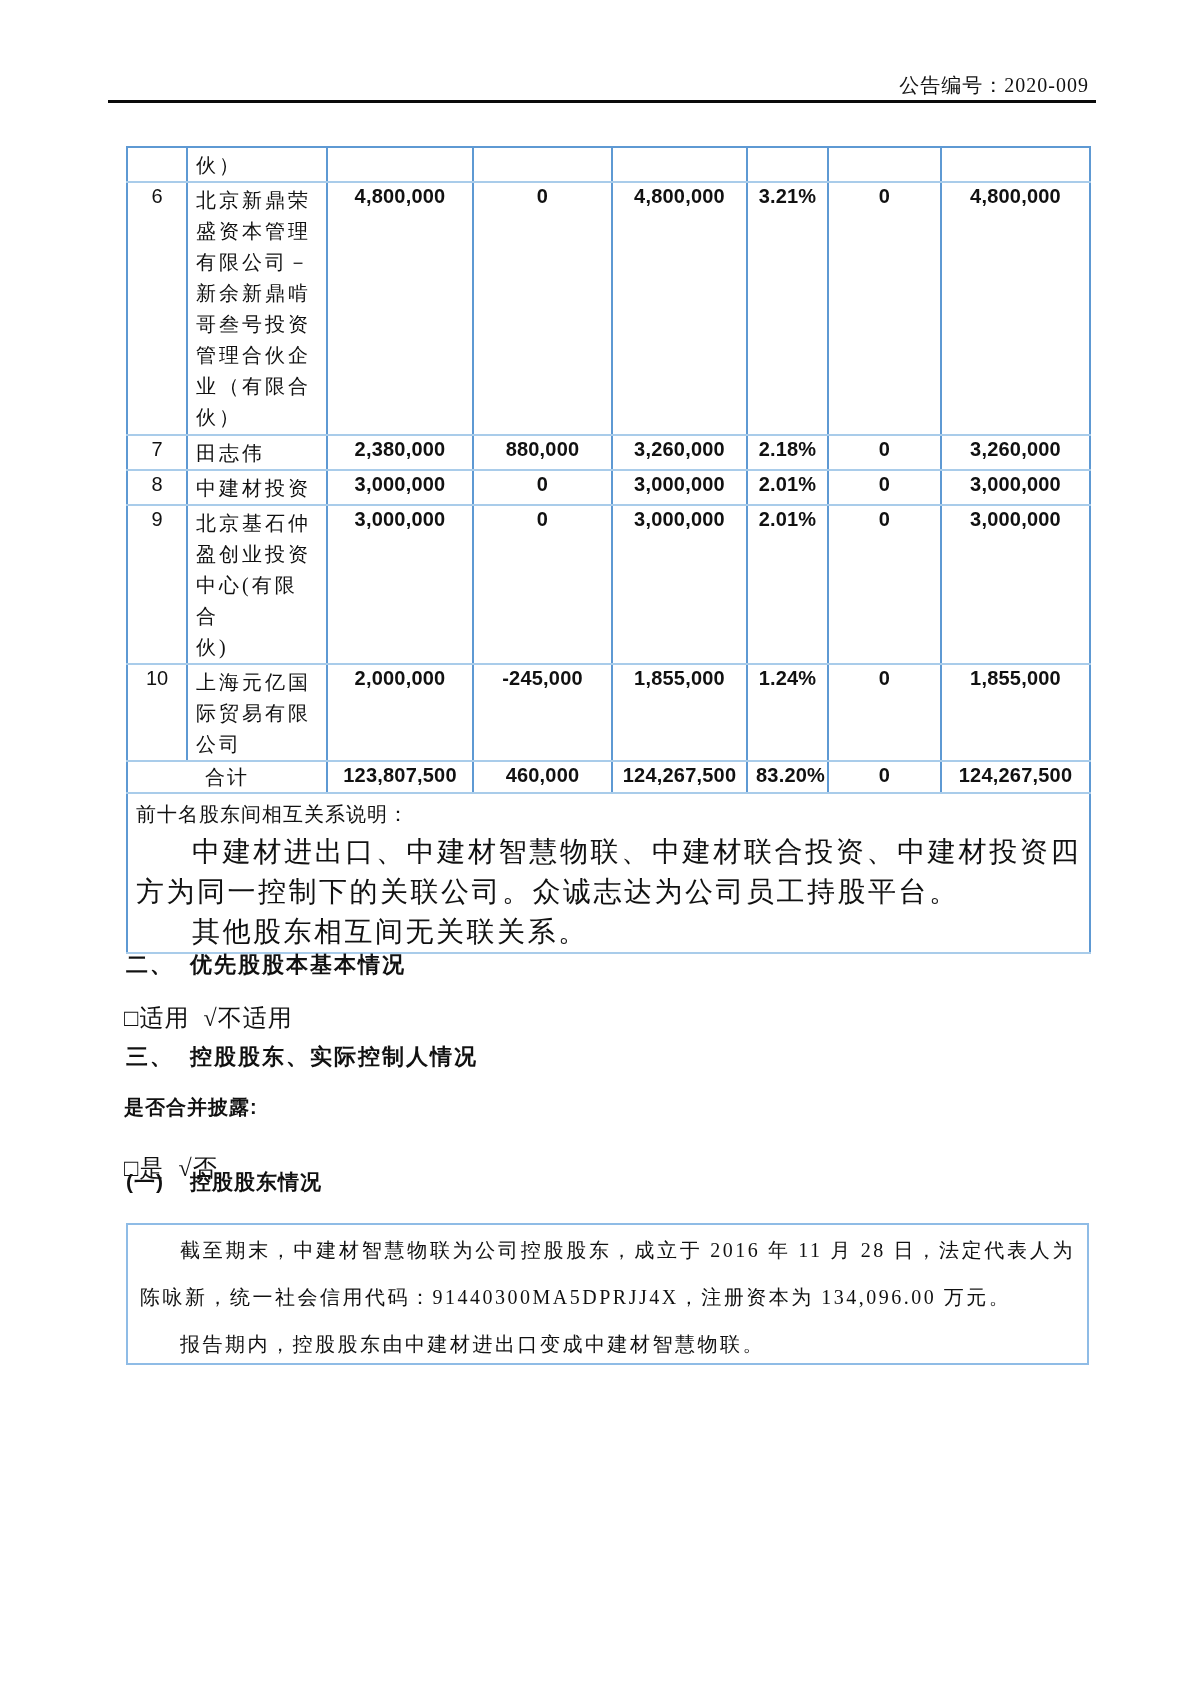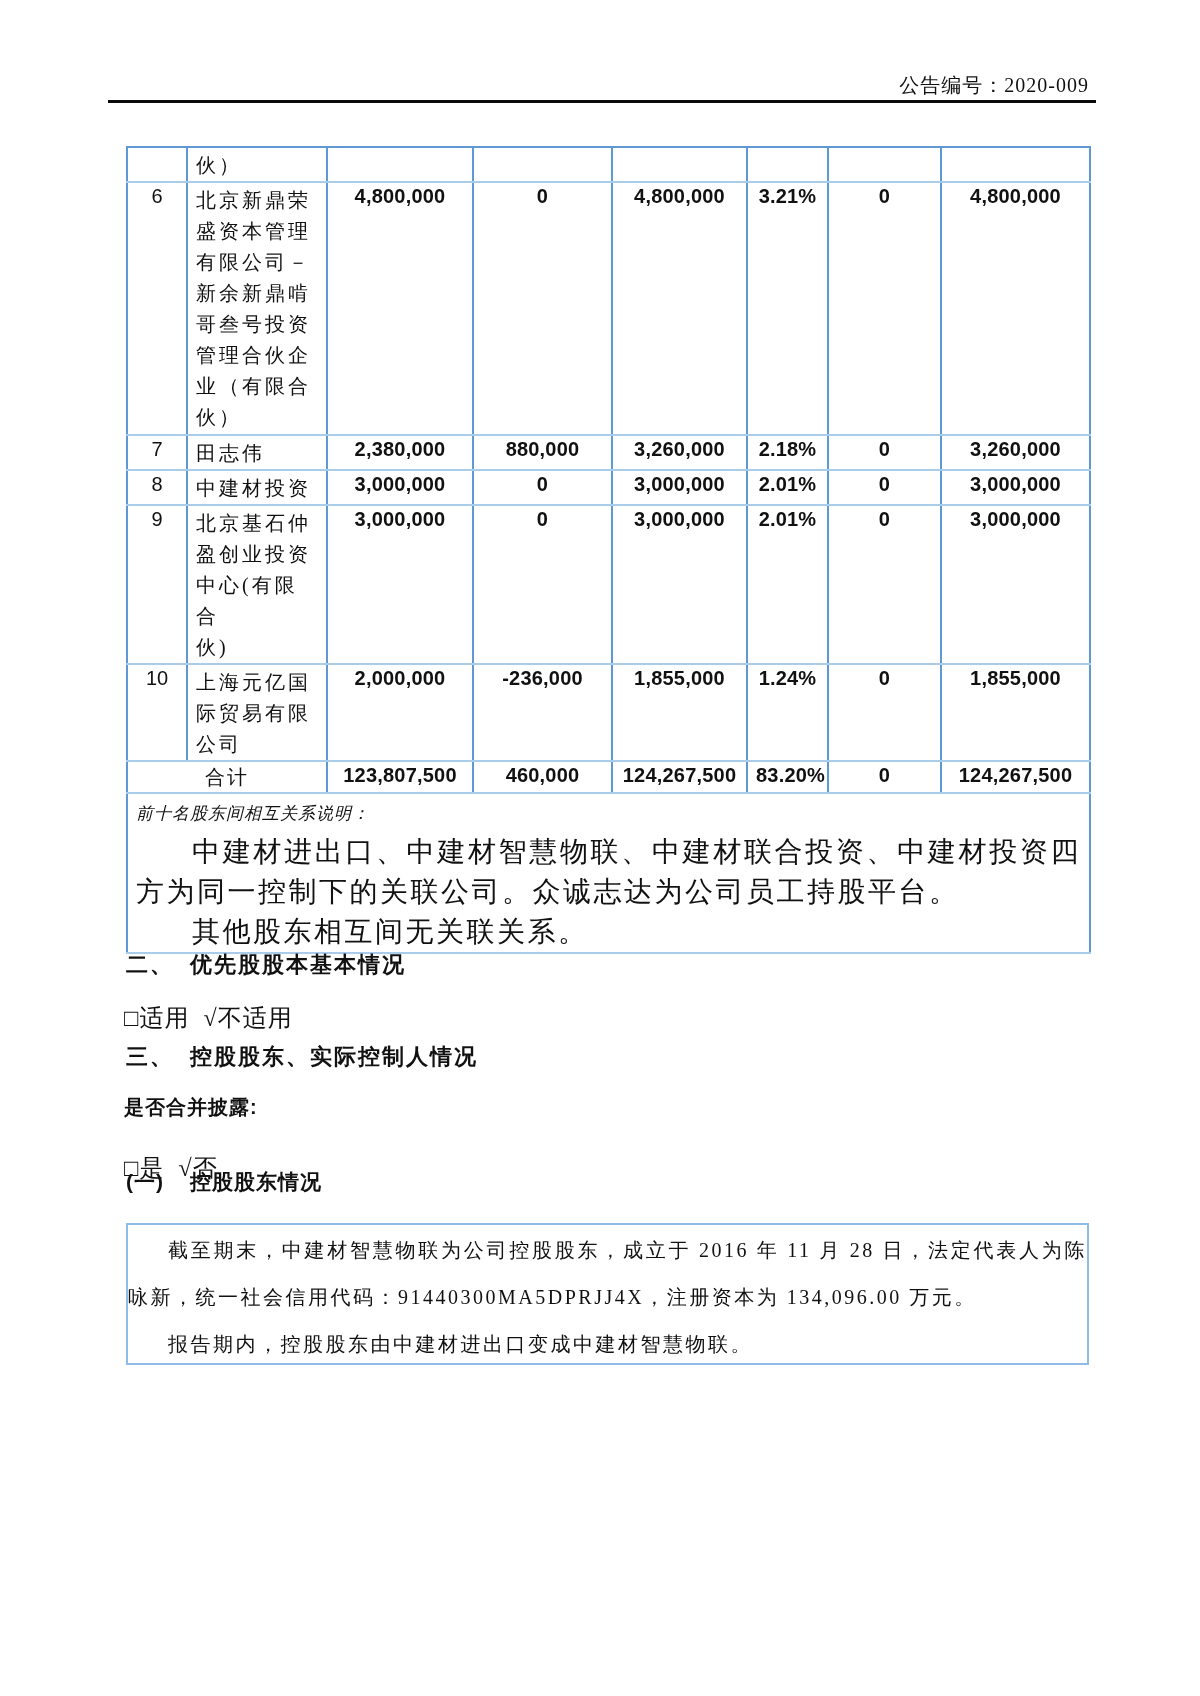--- a/index.html
+++ b/index.html
@@ -16,38 +16,38 @@
           border:2px solid #5E99D3;}
   table.shareholders td{border-left:2px solid #5E99D3;border-bottom:2px solid #A9CCEA;
           vertical-align:top;font-size:20px;padding:2px 8px 0 8px;overflow:hidden;}
   td.c-no{text-align:center;font-family:"Liberation Sans","DejaVu Sans",sans-serif;padding-left:2px;padding-right:2px;}
   td.c-name{font-family:"Liberation Serif","DejaVu Serif",serif;letter-spacing:3px;
           line-height:31px;white-space:pre-line;padding-left:10px;}
   td.c-num{text-align:center;font-family:"Liberation Sans","DejaVu Sans",sans-serif;
           letter-spacing:0.2px;font-weight:bold;}
   td.c-total{ text-align:center;letter-spacing:2px;font-size:20px;}
   td.c-note{padding:2px 10px;}
-  .note-title{font-size:17px;line-height:36px;letter-spacing:1px;font-style:italic;}
+  .note-title{font-size:20px;line-height:36px;letter-spacing:1px;}
   .note-para{margin:0;font-size:28px;line-height:40px;letter-spacing:2.5px;text-indent:2em;text-align:justify;}
 
   
   .hmain{position:absolute;left:126px;display:flex;
          font-family:"Liberation Sans","DejaVu Sans",sans-serif;font-weight:bold;
          font-size:22px;letter-spacing:2px;}
   .hmain .num{width:64px;flex:0 0 64px;}
   .hsub{position:absolute;left:126px;display:flex;
         font-family:"Liberation Sans","DejaVu Sans",sans-serif;font-weight:bold;
         font-size:21px;letter-spacing:1px;}
   .hsub .num{width:64px;flex:0 0 64px;font-weight:bold;}
   .optline{position:absolute;left:124px;font-size:24px;white-space:pre;letter-spacing:1px;}
   .blabel{position:absolute;left:124px;font-family:"Liberation Sans","DejaVu Sans",sans-serif;
         font-weight:bold;font-size:20px;letter-spacing:1px;}
 
   .bluebox{position:absolute;left:126px;width:963px;border:2px solid #8FBCE6;
-        box-sizing:border-box;background:#fff;padding:2px 0;}
+        box-sizing:border-box;background:#fff;padding:2px 12px;}
   .bluebox p{margin:0;font-size:20px;line-height:47px;letter-spacing:2.5px;
         text-indent:2em;text-align:justify;}
   .box2 p{line-height:43px;}
 
   .pagenum{position:absolute;top:1546px;left:0;width:1200px;text-align:center;
         font-family:"Liberation Sans","DejaVu Sans",sans-serif;font-size:19px;}
 </style>
 </head>
 <body>
 
@@ -128,21 +128,21 @@
           <td class="c-num">2.01%</td>
           <td class="c-num">0</td>
           <td class="c-num">3,000,000</td>
         </tr>
         <tr style="height:97px">
           <td class="c-no">10</td>
           <td class="c-name">上海元亿国
 际贸易有限
 公司</td>
           <td class="c-num">2,000,000</td>
-          <td class="c-num">-236,000</td>
+          <td class="c-num">-245,000</td>
           <td class="c-num">1,855,000</td>
           <td class="c-num">1.24%</td>
           <td class="c-num">0</td>
           <td class="c-num">1,855,000</td>
         </tr>
         <tr style="height:32px">
           <td class="c-total" colspan="2">合计</td>
           <td class="c-num">123,807,500</td>
           <td class="c-num">460,000</td>
           <td class="c-num">124,267,500</td>

